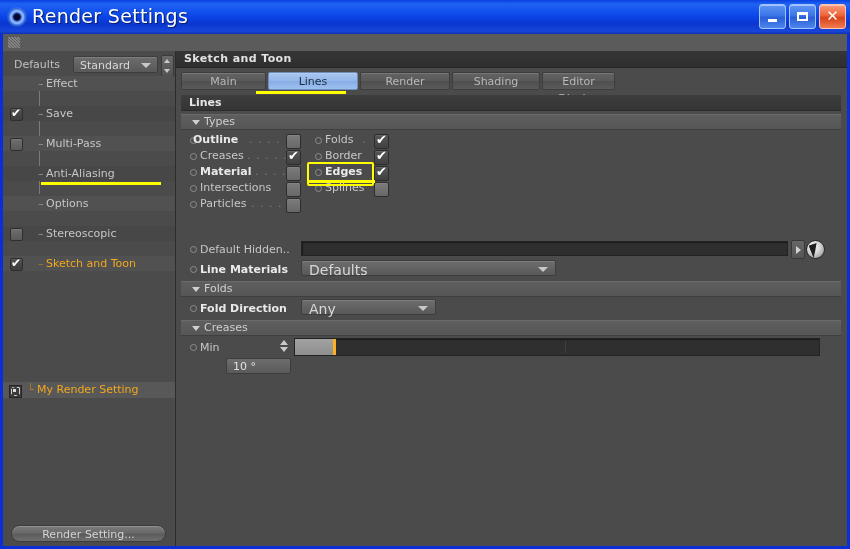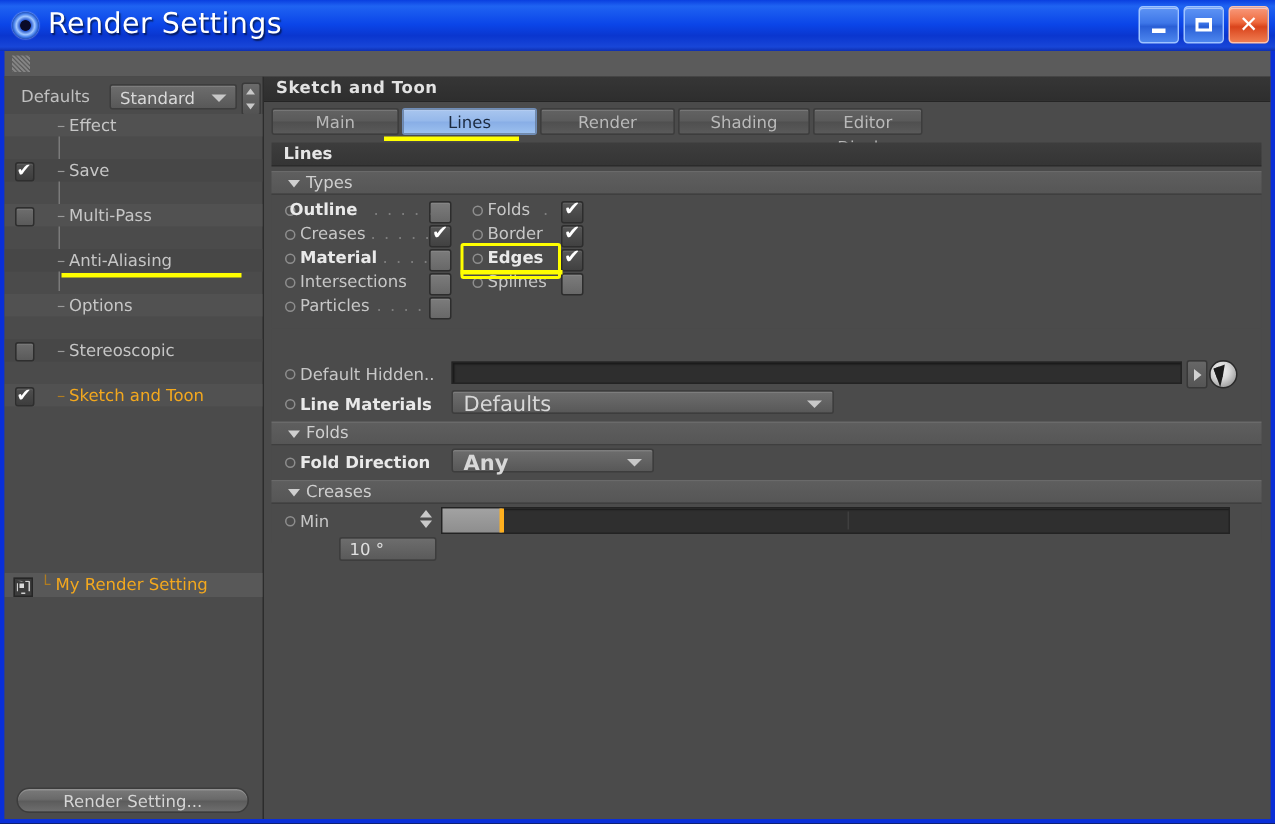--- a/index.html
+++ b/index.html
@@ -508,21 +508,21 @@
         </div>
 
         <div class="subhead">
           <div class="tri"></div>
           <div class="t">Folds</div>
         </div>
         <div style="position:relative;height:23px;background:#4b4b4b;">
           <div class="frow" style="position:absolute;top:3px;left:0;width:660px;">
             <span class="dot" style="left:9px;"></span>
             <span class="flabel b" style="left:19px;">Fold Direction</span>
-            <span class="select-field" style="left:120px;top:-1px;width:135px;font-weight:bold;">
+            <span class="select-field" style="left:120px;top:-1px;width:135px;">
               <span>Any</span>
               <span class="caret"></span>
             </span>
           </div>
         </div>
 
         <div class="subhead">
           <div class="tri"></div>
           <div class="t">Creases</div>
         </div>

